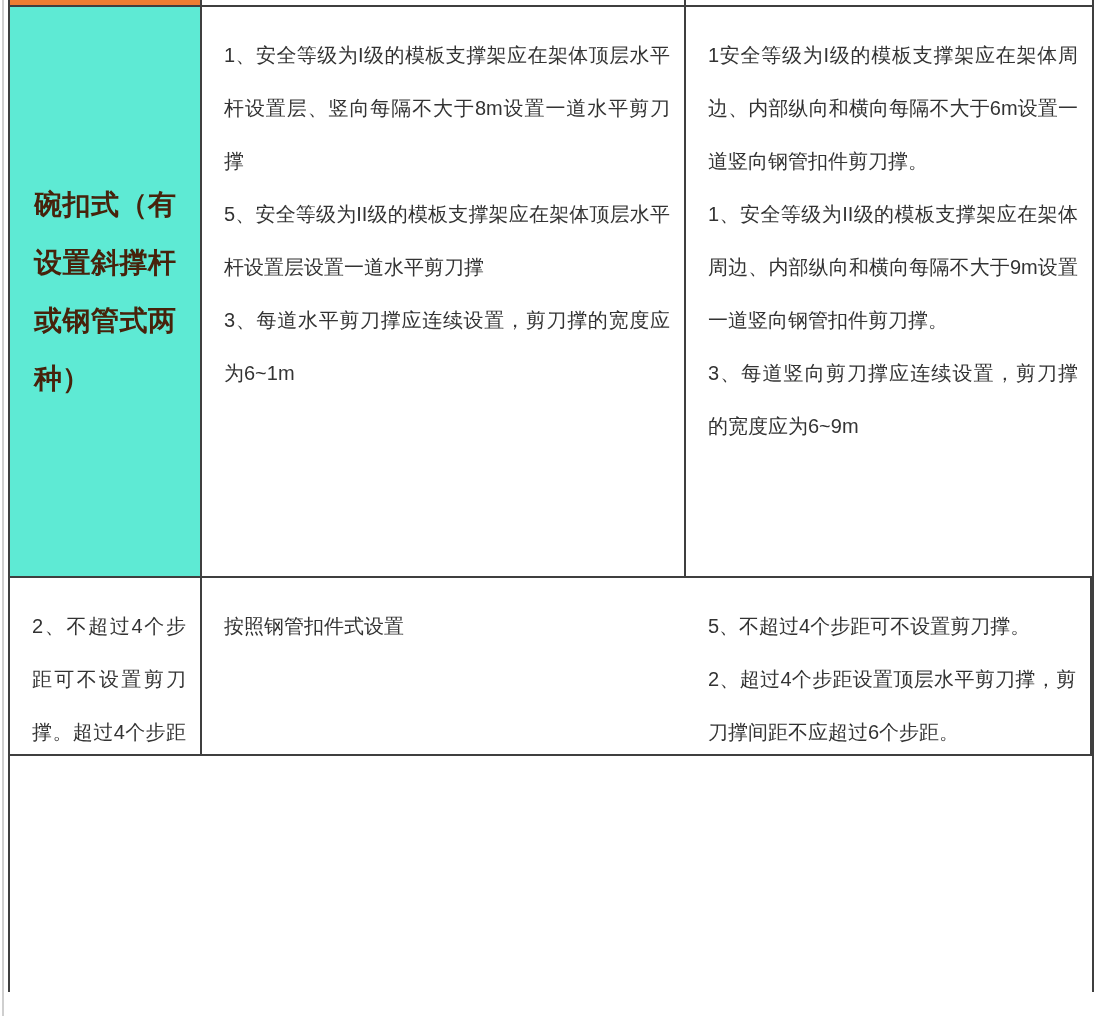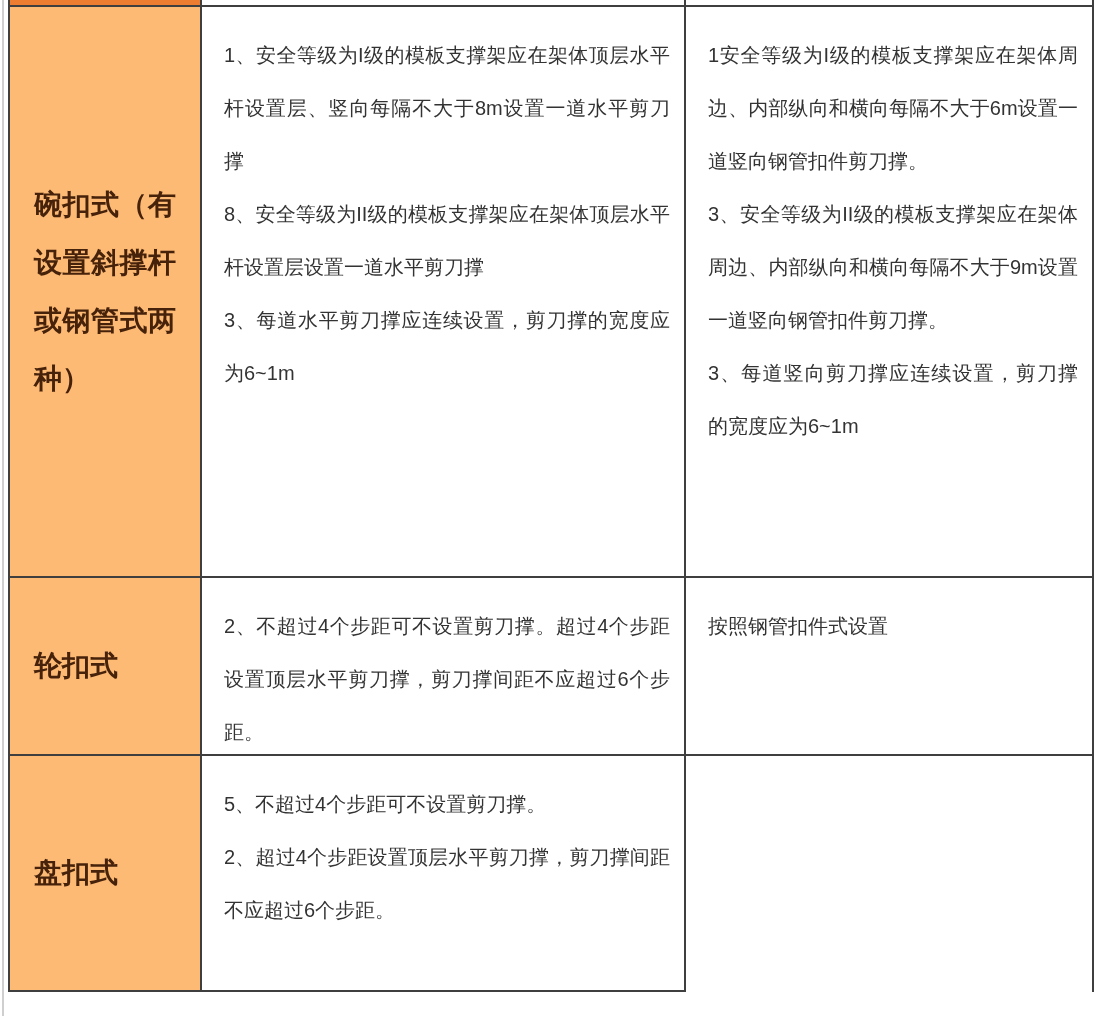--- a/index.html
+++ b/index.html
@@ -30,21 +30,21 @@
     border-left: 2px solid #3f3f3f;
     border-right: 2px solid #3f3f3f;
     background: #ffffff;
   }
   .cell {
     border-bottom: 2px solid #3f3f3f;
     overflow: hidden;
   }
   .cell.mid { border-right: 2px solid #3f3f3f; }
   .cell.head {
-    background: #fdba74;
+    background: #5eead4;
     border-right: 2px solid #3f3f3f;
     color: #47220b;
     font-size: 28px;
     line-height: 58px;
     font-weight: bold;
     display: flex;
     flex-direction: column;
     justify-content: center;
     padding: 0 24px;
     text-align: justify;
@@ -75,41 +75,35 @@
 
     <div class="sliver-head"></div>
     <div class="sliver-mid"></div>
     <div class="sliver-end"></div>
 
     <div class="cell head">
       <span>碗扣式（有设置斜撑杆或钢管式两种）</span>
     </div>
     <div class="cell body mid">
       <p>1、安全等级为I级的模板支撑架应在架体顶层水平杆设置层、竖向每隔不大于8m设置一道水平剪刀撑</p>
-      <p>8、安全等级为II级的模板支撑架应在架体顶层水平杆设置层设置一道水平剪刀撑</p>
+      <p>5、安全等级为II级的模板支撑架应在架体顶层水平杆设置层设置一道水平剪刀撑</p>
       <p>3、每道水平剪刀撑应连续设置，剪刀撑的宽度应为6~1m</p>
     </div>
     <div class="cell body">
       <p>1安全等级为I级的模板支撑架应在架体周边、内部纵向和横向每隔不大于6m设置一道竖向钢管扣件剪刀撑。</p>
-      <p>3、安全等级为II级的模板支撑架应在架体周边、内部纵向和横向每隔不大于9m设置一道竖向钢管扣件剪刀撑。</p>
-      <p>3、每道竖向剪刀撑应连续设置，剪刀撑的宽度应为6~1m</p>
+      <p>1、安全等级为II级的模板支撑架应在架体周边、内部纵向和横向每隔不大于9m设置一道竖向钢管扣件剪刀撑。</p>
+      <p>3、每道竖向剪刀撑应连续设置，剪刀撑的宽度应为6~9m</p>
     </div>
 
-    <div class="cell head">
-      <span>轮扣式</span>
-    </div>
     <div class="cell body mid">
       <p>2、不超过4个步距可不设置剪刀撑。超过4个步距设置顶层水平剪刀撑，剪刀撑间距不应超过6个步距。</p>
     </div>
     <div class="cell body">
       <p>按照钢管扣件式设置</p>
     </div>
 
-    <div class="cell head">
-      <span>盘扣式</span>
-    </div>
     <div class="cell body mid">
       <p>5、不超过4个步距可不设置剪刀撑。</p>
       <p>2、超过4个步距设置顶层水平剪刀撑，剪刀撑间距不应超过6个步距。</p>
     </div>
 
   </div>
 </div>
 
 </body></html>

